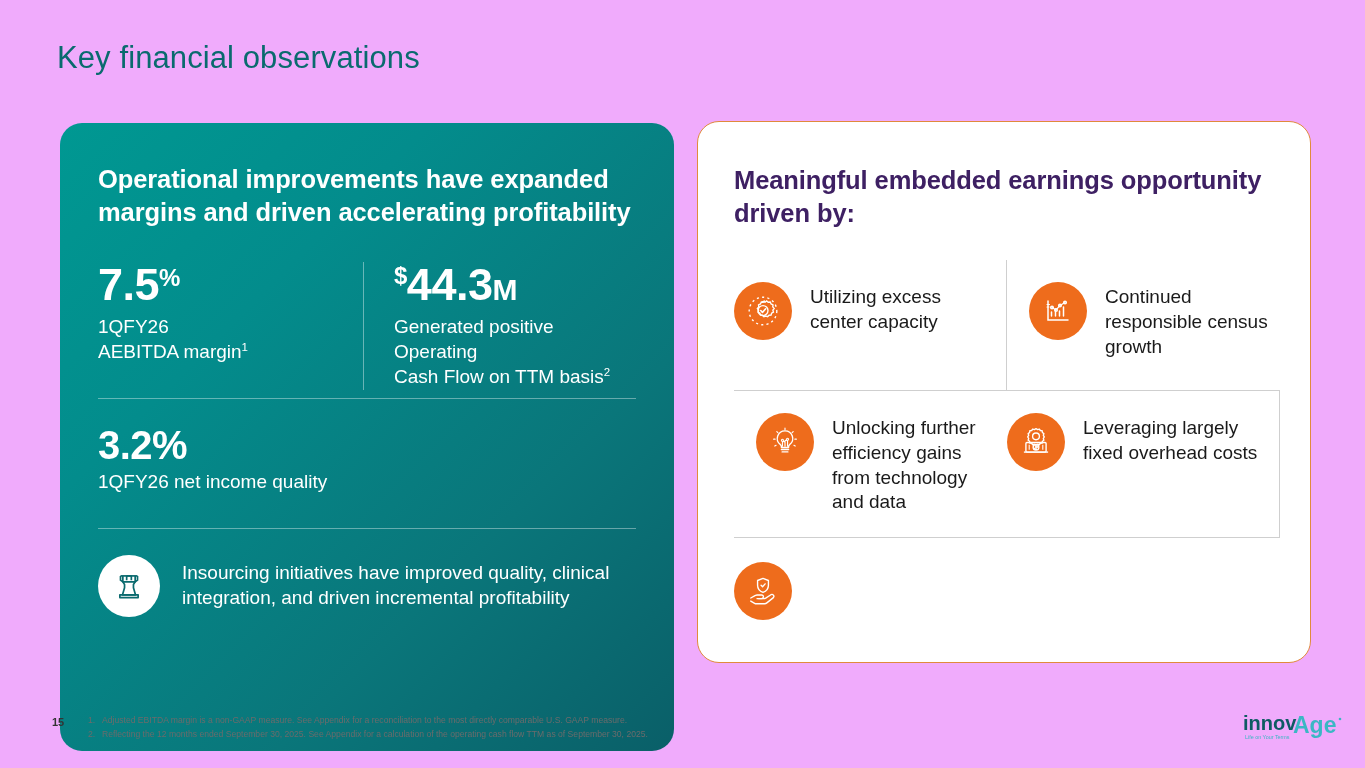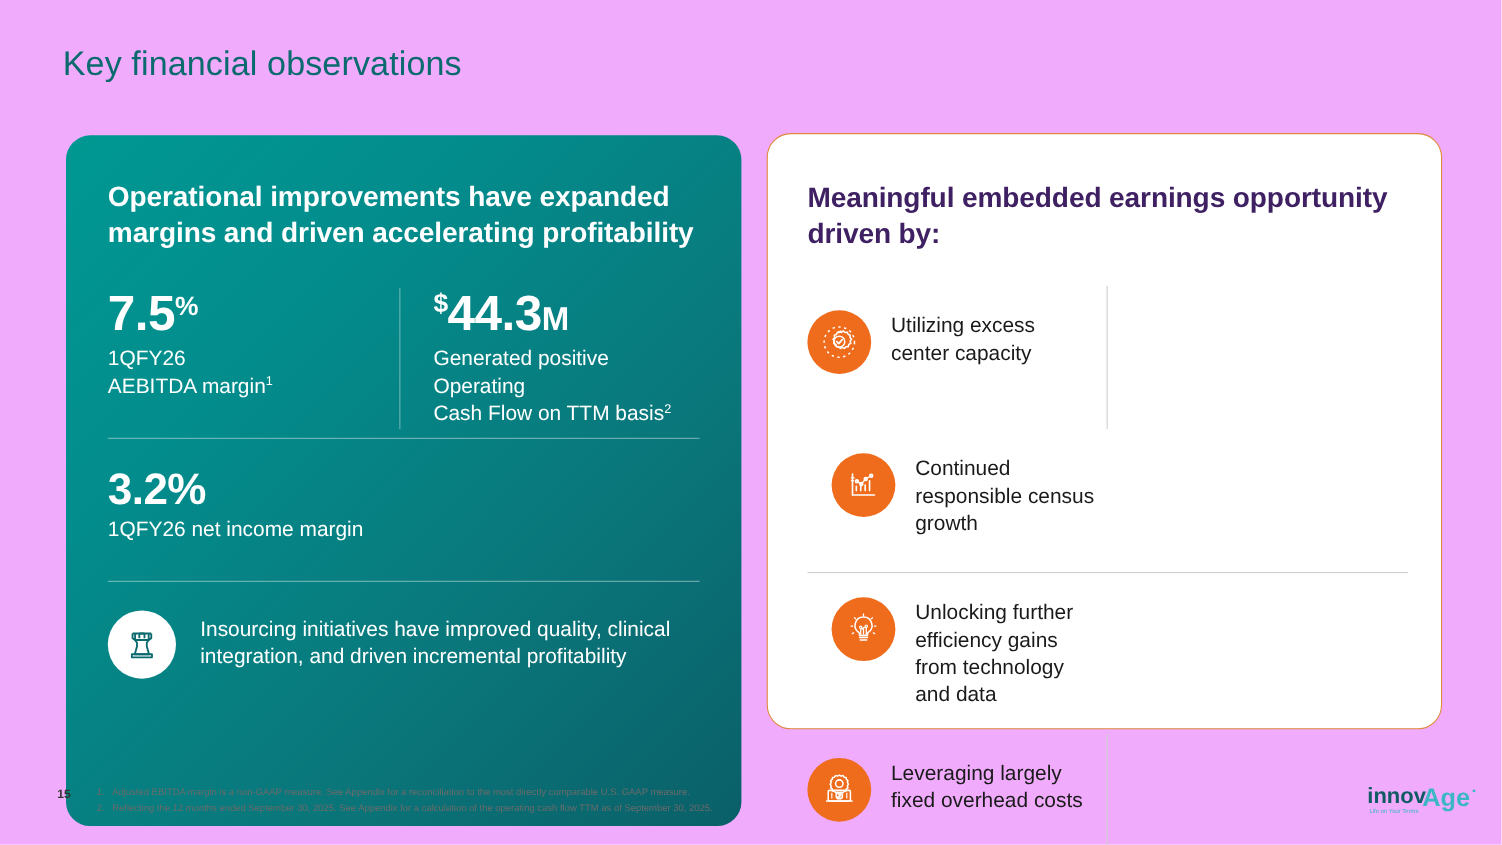--- a/index.html
+++ b/index.html
@@ -71,21 +71,21 @@
     border: 1.3px solid #e08a3c;
     border-radius: 22px;
     background: #ffffff;
     padding: 42px 30px 0 36px;
   }
   .right-heading {
     font-size: 25.5px; font-weight: bold; color: #3e2063; line-height: 1.30;
     letter-spacing: -0.1px;
   }
   .grid2 { margin-top: 30px; }
-  .grid-row { display: flex; flex-direction: column; }
+  .grid-row { display: flex; }
   .grid-row.top { border-bottom: 1px solid #cfcfcf; }
   .cell {
     display: flex; align-items: flex-start; gap: 18px;
     padding: 22px 12px 22px 0; min-height: 130px;
   }
   .cell.left-cell { width: 50%; border-right: 1px solid #cfcfcf; padding-right: 18px; }
   .cell.right-cell { width: 50%; padding-left: 22px; }
   .circle-orange {
     width: 58px; height: 58px; border-radius: 50%; background: #ee6c1c;
     flex: 0 0 58px; display: flex; align-items: center; justify-content: center;
@@ -140,21 +140,21 @@
           <span>Generated positive Operating</span><br>
           <span>Cash Flow on TTM basis</span><sup>2</sup>
         </div>
       </div>
     </div>
 
     <div class="hr-soft"></div>
 
     <div class="mid-stat">
       <div class="big-num">3.2%</div>
-      <div class="stat-sub">1QFY26 net income margin</div>
+      <div class="stat-sub">1QFY26 net income quality</div>
     </div>
 
     <div class="hr-soft2"></div>
 
     <div class="insourcing">
       <div class="circle-white">
         <svg width="34" height="34" viewBox="0 0 32 32" fill="none" stroke="#0a6a6e" stroke-width="1.6" stroke-linejoin="round">
           <path d="M8 6.5v4l2.2 1.6V6.5M13.8 6.5v4M18.2 6.5v4M24 6.5v4l-2.2 1.6V6.5"></path>
           <path d="M8 6.5h16"></path>
           <path d="M10.2 12.1h11.6l-1.6 2.4v3.2l1.9 6.6H9.9l1.9-6.6v-3.2z"></path>

